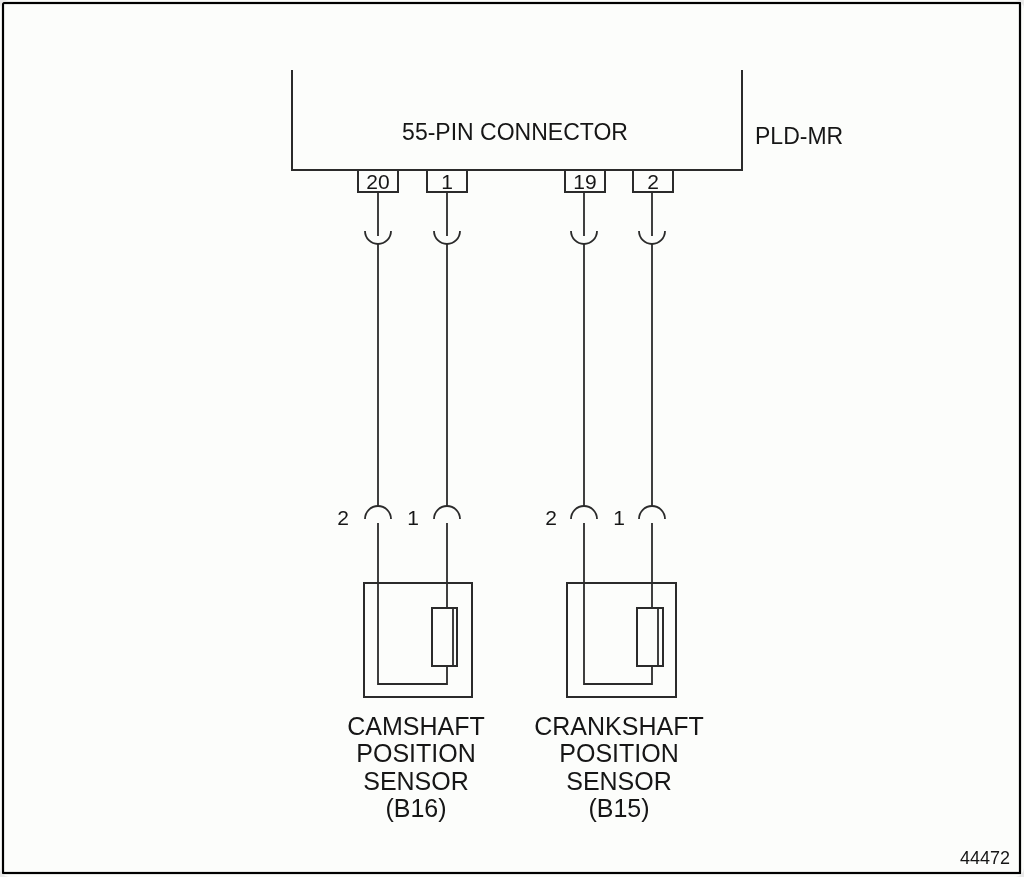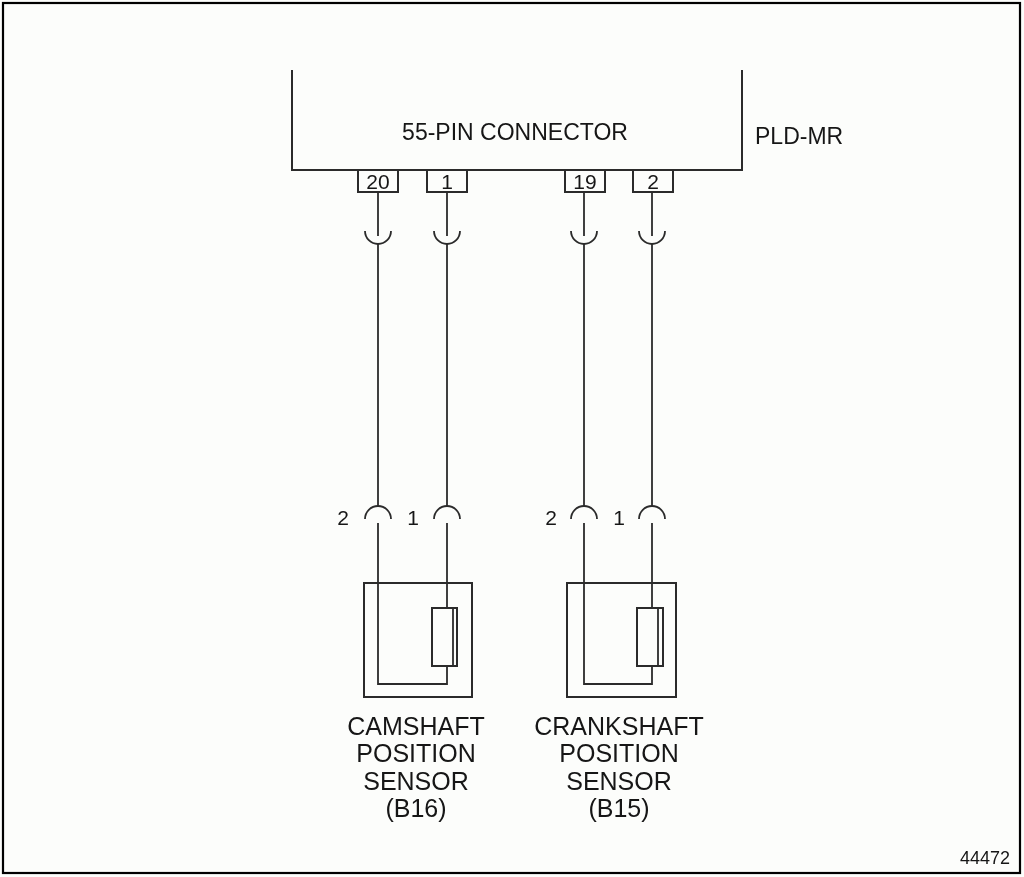--- a/index.html
+++ b/index.html
@@ -1,20 +1,21 @@
 <!DOCTYPE html>
 <html><head>
 <meta charset="utf-8">
 <style>
   html,body{margin:0;padding:0;background:#e8e8e8;}
   .page{
     position:relative;
     width:1024px;height:877px;
     background:#fcfdfb;
     overflow:hidden;
+    border-radius:9px;
   }
   svg{display:block;}
   text{
     font-family:"Liberation Sans","DejaVu Sans",sans-serif;
     stroke:none;
   }
   .fs23{font-size:23px;}
   .fs25{font-size:25px;}
   .fs21{font-size:21px;}
   .fs18{font-size:18px;}

